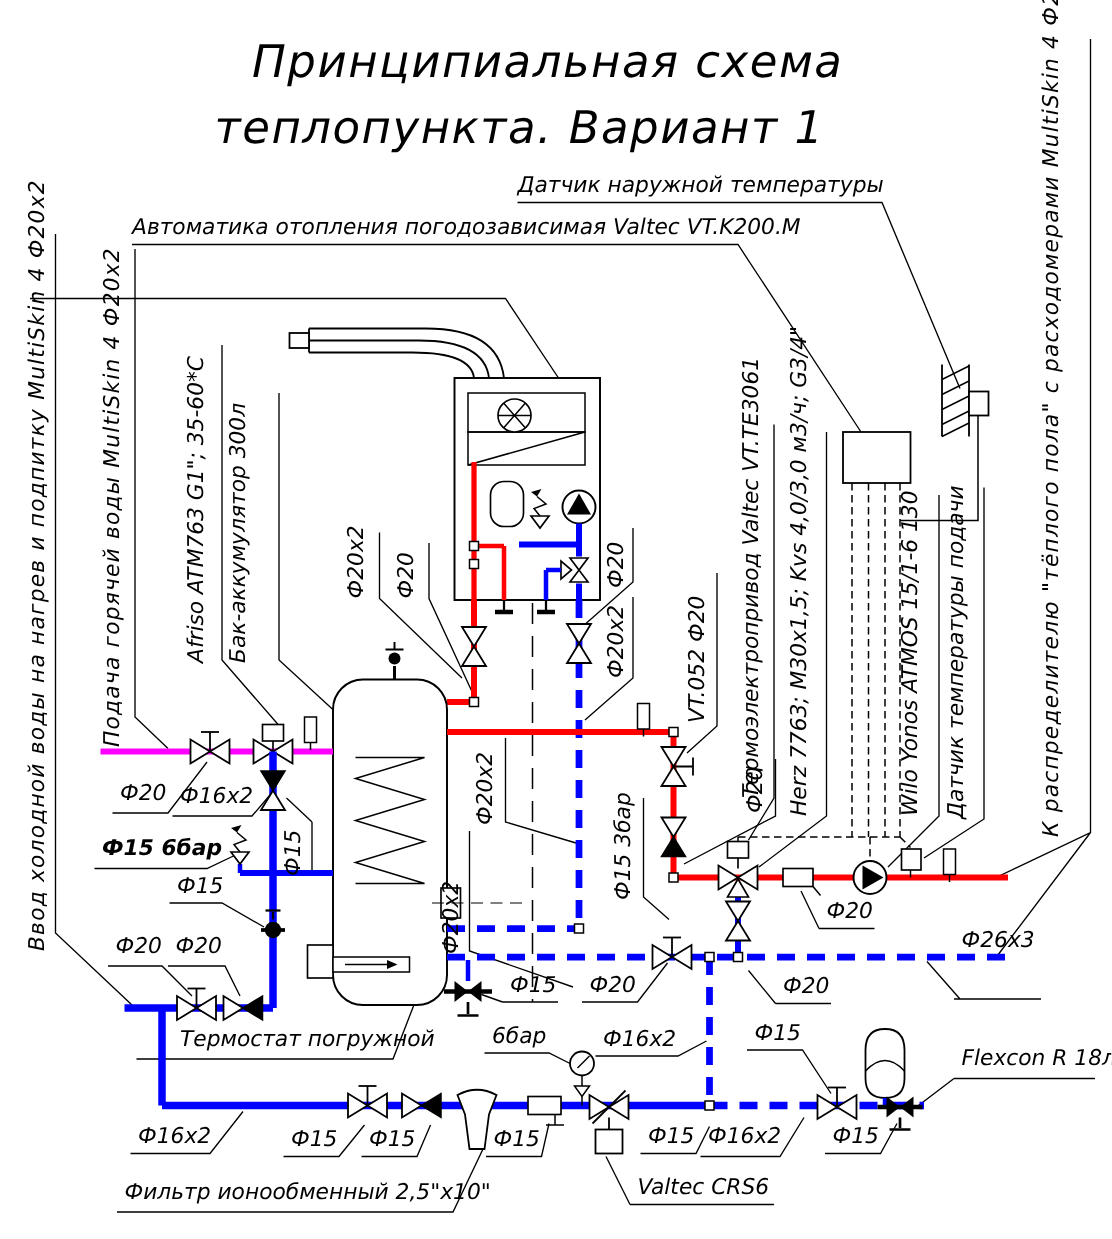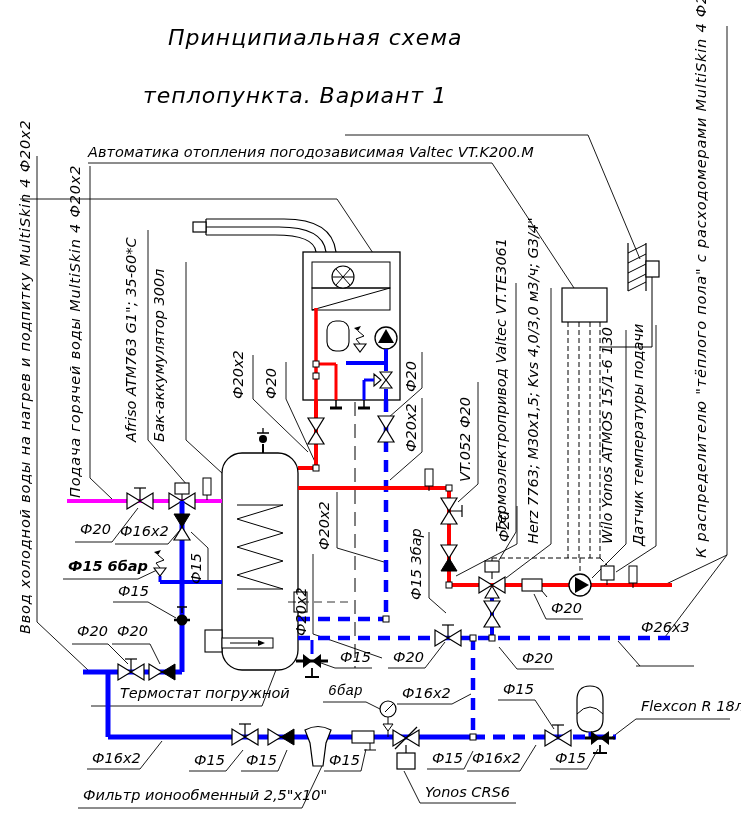--- a/index.html
+++ b/index.html
@@ -1,21 +1,21 @@
 <!DOCTYPE html>
 <html><head>
 <meta charset="utf-8">
 <style>
   html,body{margin:0;padding:0;background:#fff;}
   .stage{position:relative;width:741px;height:826px;background:#fff;overflow:hidden;
          font-family:"DejaVu Sans",sans-serif;color:#000;}
   .stage svg{position:absolute;left:0;top:0;}
   .lbl{position:absolute;font-style:italic;font-size:14.5px;line-height:1;white-space:nowrap;}
   .rot{transform:rotate(-90deg);transform-origin:0 0;}
-  .t{font-size:22px;letter-spacing:1px;}
+  .t{font-size:30px;letter-spacing:1px;}
   .sp{letter-spacing:0.8px;}
 </style>
 </head>
 <body>
 
 <div class="stage">
 
 <svg width="741" height="826" viewBox="0 0 741 826">
   <defs>
     <g id="vH">
@@ -279,26 +279,27 @@
     <rect x="470" y="635" width="6" height="6"></rect>
     <rect x="489" y="635" width="6" height="6"></rect>
     <rect x="470" y="734" width="6" height="6"></rect>
     <rect x="313" y="465" width="6" height="6"></rect>
     <rect x="313" y="361" width="6" height="6"></rect>
     <rect x="313" y="373" width="6" height="6"></rect>
   </g>
 </svg>
 
 <div class="lbl t" style="left:168px;top:27px;">Принципиальная схема</div>
-<div class="lbl t" style="left:143px;top:85px;text-align:right;">теплопункта. Вариант 1</div>
-
+<div class="lbl t" style="left:143px;top:71px;text-align:right;">теплопункта. Вариант 1</div>
+
+<div class="lbl" style="left:345px;top:117px;">Датчик наружной температуры</div>
 <div class="lbl" style="left:88px;top:145px;font-style:italic;">Автоматика отопления погодозависимая Valtec VT.K200.M</div>
 <div class="lbl" style="left:96px;top:686px;margin-left:24px;">Термостат погружной</div>
 <div class="lbl" style="left:83px;top:788px;">Фильтр ионообменный 2,5"х10"</div>
-<div class="lbl" style="left:425px;top:785px;">Yonos CRS6</div>
+<div class="lbl" style="left:425px;top:785px;">Valtec CRS6</div>
 <div class="lbl" style="left:641px;top:699px;">Flexcon R 18л</div>
 
 <div class="lbl rot sp" style="left:18px;top:634px;">Ввод холодной воды на нагрев и подпитку MultiSkin 4 Ф20х2</div>
 <div class="lbl rot sp" style="left:68px;top:498px;">Подача горячей воды MultiSkin 4 Ф20х2</div>
 <div class="lbl rot" style="left:124px;top:442px;">Afriso ATM763 G1"; 35-60*C</div>
 <div class="lbl rot" style="left:152px;top:442px;">Бак-аккумулятор 300л</div>
 <div class="lbl rot" style="left:458px;top:482px;">VT.052 Ф20</div>
 <div class="lbl rot" style="left:494px;top:532px;">Термоэлектропривод Valtec VT.TE3061</div>
 <div class="lbl rot" style="left:526px;top:544px;">Herz 7763; M30x1,5; Kvs 4,0/3,0 м3/ч; G3/4"</div>
 <div class="lbl rot" style="left:600px;top:544px;">Wilo Yonos ATMOS 15/1-6 130</div>
@@ -314,21 +315,21 @@
 <div class="lbl rot" style="left:409px;top:600px;">Ф15 3бар</div>
 <div class="lbl rot" style="left:189px;top:584px;">Ф15</div>
 <div class="lbl rot" style="left:497px;top:542px;">Ф20</div>
 
 <div class="lbl" style="left:80px;top:522px;">Ф20</div>
 <div class="lbl" style="left:120px;top:524px;">Ф16х2</div>
 <div class="lbl" style="left:68px;top:559px;font-weight:bold;">Ф15 6бар</div>
 <div class="lbl" style="left:118px;top:584px;">Ф15</div>
 <div class="lbl" style="left:77px;top:624px;">Ф20</div>
 <div class="lbl" style="left:117px;top:624px;">Ф20</div>
-<div class="lbl" style="left:328px;top:684px;font-family:Liberation Mono, monospace;">6бар</div>
+<div class="lbl" style="left:328px;top:684px;">6бар</div>
 <div class="lbl" style="left:340px;top:650px;">Ф15</div>
 <div class="lbl" style="left:393px;top:650px;">Ф20</div>
 <div class="lbl" style="left:402px;top:686px;">Ф16х2</div>
 <div class="lbl" style="left:503px;top:682px;">Ф15</div>
 <div class="lbl" style="left:522px;top:651px;">Ф20</div>
 <div class="lbl" style="left:551px;top:601px;">Ф20</div>
 <div class="lbl" style="left:641px;top:620px;">Ф26х3</div>
 <div class="lbl" style="left:92px;top:751px;">Ф16х2</div>
 <div class="lbl" style="left:194px;top:753px;">Ф15</div>
 <div class="lbl" style="left:246px;top:753px;">Ф15</div>

